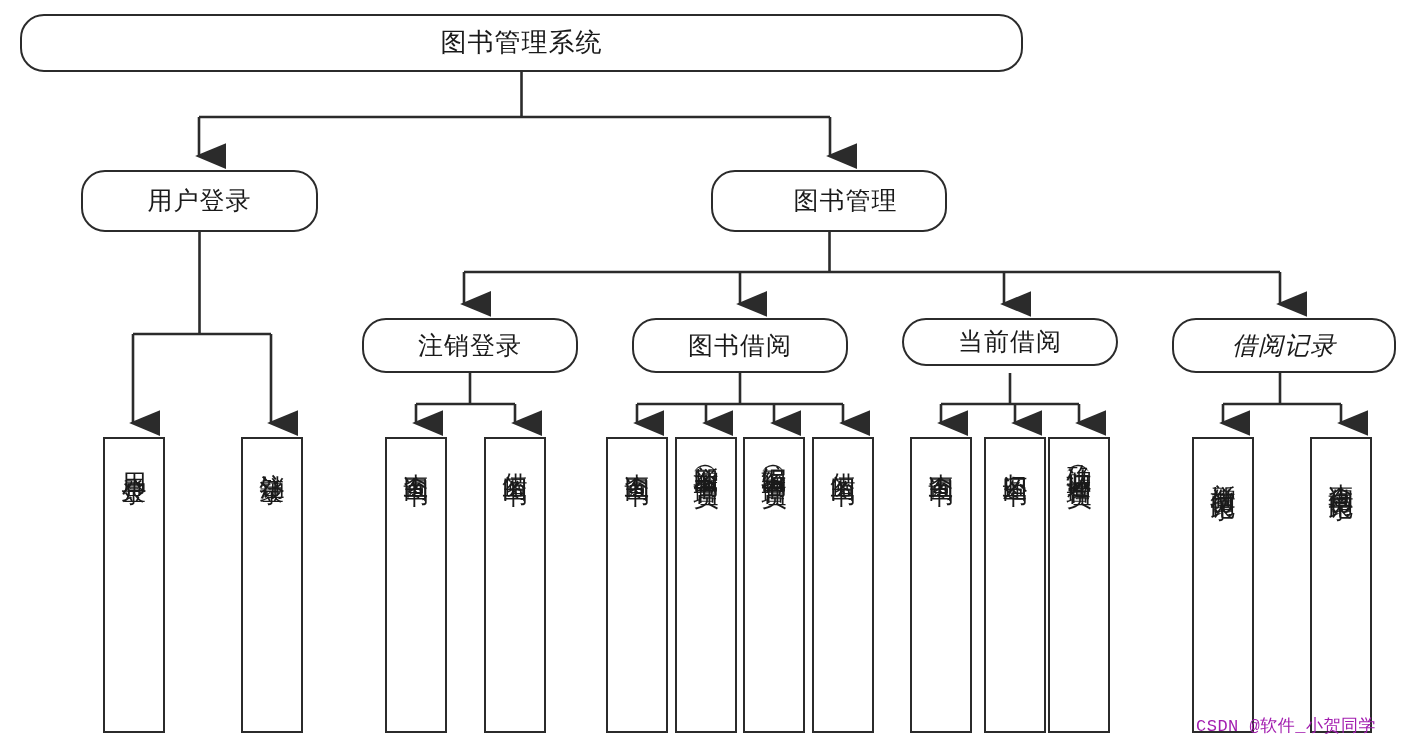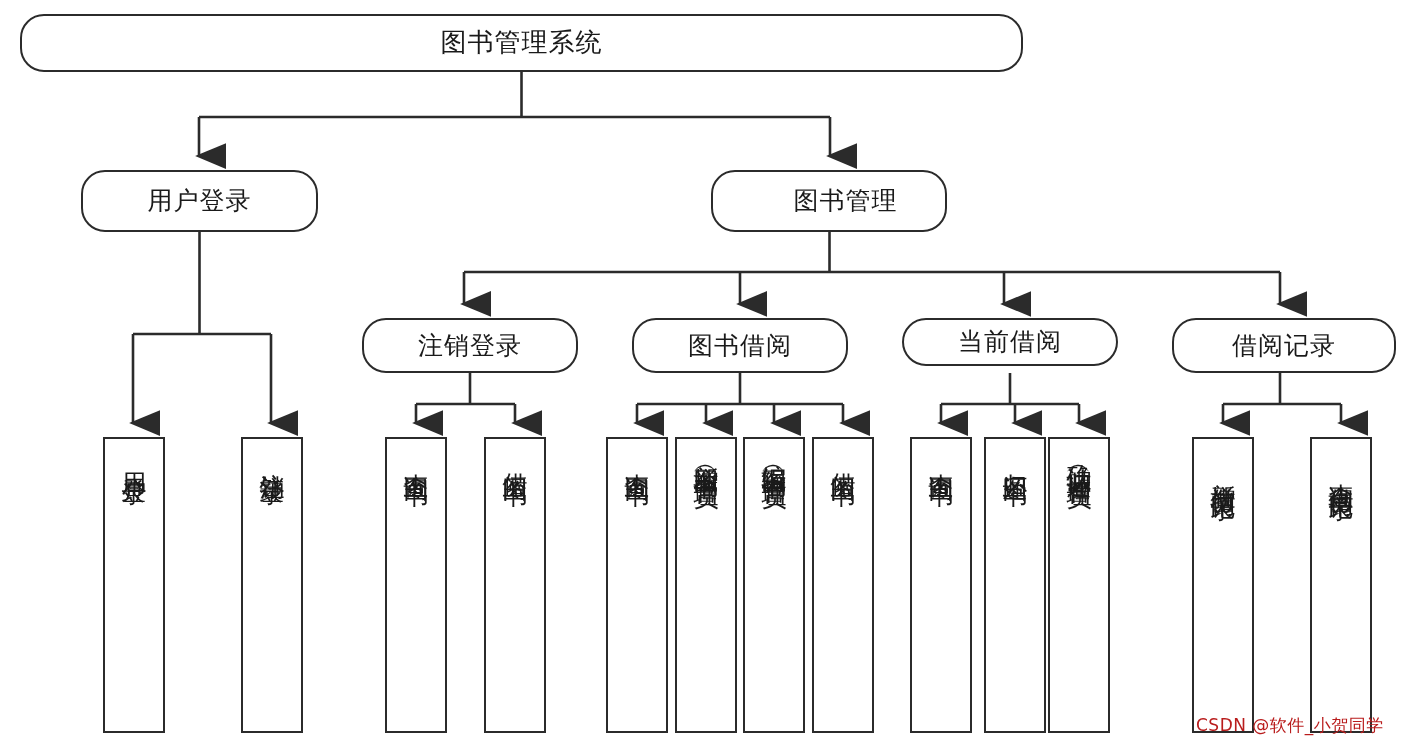--- a/index.html
+++ b/index.html
@@ -54,23 +54,24 @@
     text-orientation: upright;
     font-size: 25px;
     line-height: 1.08;
     letter-spacing: 3px;
     white-space: nowrap;
     color: #1a1a1a;
   }
   .watermark {
     position: absolute;
     font-size: 17px;
-    color: #b91c1c;
+    color: #a21caf;
     white-space: nowrap;
     letter-spacing: 0.5px;
+    font-family: Liberation Mono, monospace;
   }
 </style>
 </head>
 <body>
 
 <div id="diagram-root">
 
   <svg id="wires" viewBox="0 0 1405 747" xmlns="http://www.w3.org/2000/svg">
     <defs>
       <marker id="arrow" viewBox="0 0 12 12" refX="6" refY="10.5" markerWidth="12" markerHeight="12" orient="auto-start-reverse">
@@ -134,21 +135,21 @@
 
   <div class="node horiz" style="left:362px; top:318px; width:216px; height:55px;">
     <span>注销登录</span>
   </div>
   <div class="node horiz" style="left:632px; top:318px; width:216px; height:55px;">
     <span>图书借阅</span>
   </div>
   <div class="node horiz" style="left:902px; top:318px; width:216px; height:48px;">
     <span>当前借阅</span>
   </div>
-  <div class="node horiz" style="left:1172px; top:318px; width:224px; height:55px;">
+  <div class="node horiz" style="left:1172px; top:318px; width:224px; height:55px;font-style:italic;">
     <span>借阅记录</span>
   </div>
 
   <div class="node leaf" style="left:103px; top:437px; width:62px; height:296px;">
     <span class="vtext">用户登录</span>
   </div>
   <div class="node leaf" style="left:241px; top:437px; width:62px; height:296px;">
     <span class="vtext">注销登录</span>
   </div>
 

